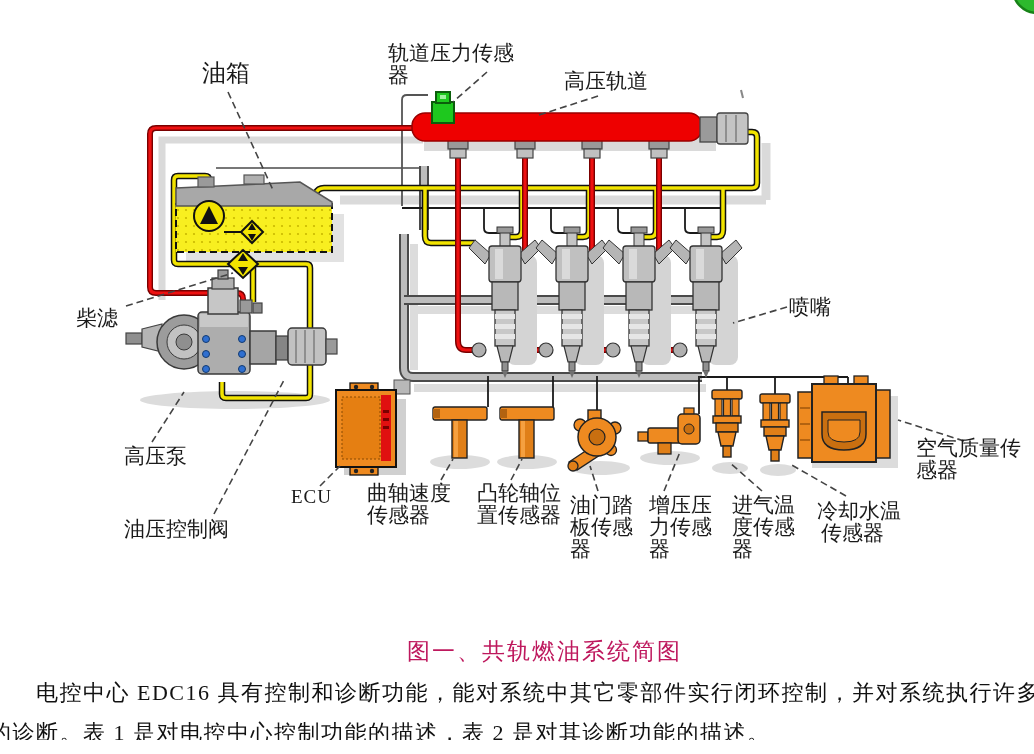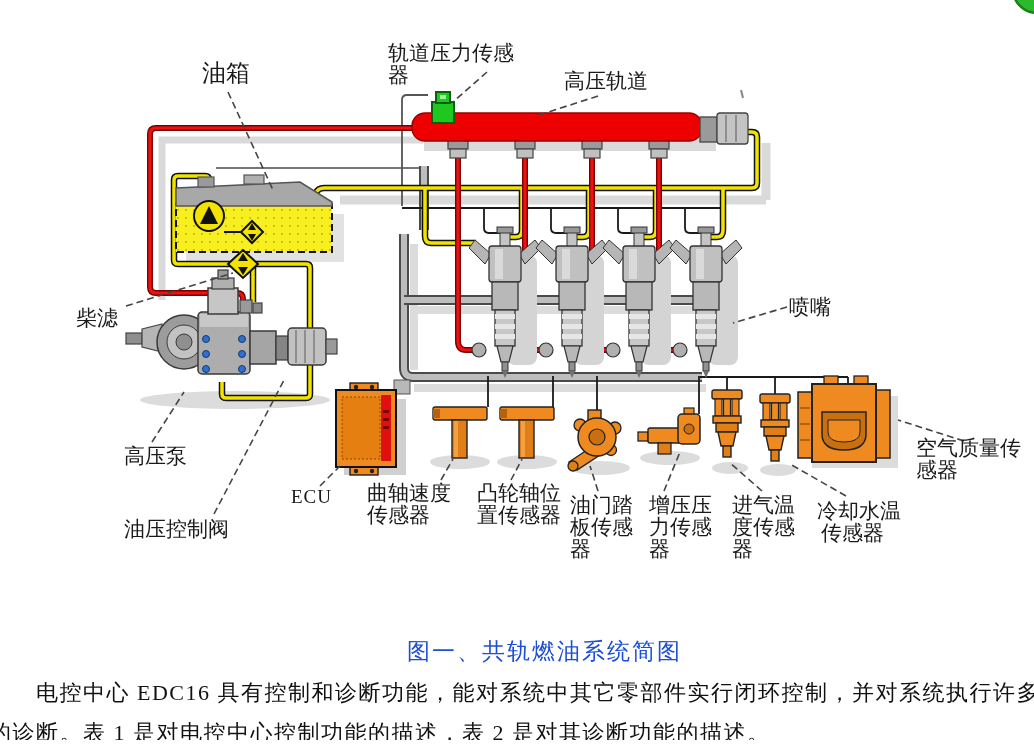--- a/index.html
+++ b/index.html
@@ -3,21 +3,21 @@
 <meta charset="utf-8">
 <style>
   html,body{margin:0;padding:0;background:#fff;}
   #page{position:relative;width:1034px;height:740px;background:#ffffff;overflow:hidden;
         font-family:"Liberation Serif","DejaVu Serif",serif;}
   #diagram{position:absolute;left:0;top:0;}
   .lbl{fill:#1a1a1a;font-family:"Liberation Serif","DejaVu Serif",serif;font-size:21px;}
   .lbl-big{font-size:24px;}
   .lbl-ecu{font-size:19px;letter-spacing:1px;}
   .caption{position:absolute;left:407px;top:636px;font-size:23px;letter-spacing:2px;
-           color:#1d4ed8;white-space:nowrap;}
+           color:#be185d;white-space:nowrap;}
   .para{position:absolute;font-size:22px;letter-spacing:1.5px;color:#111;white-space:nowrap;}
   .para1{left:36px;top:678px;}
   .para2{left:-11px;top:718px;}
 </style>
 </head>
 <body>
 
 <div id="page">
 
 <svg id="diagram" width="1034" height="620" viewBox="0 0 1034 620">

